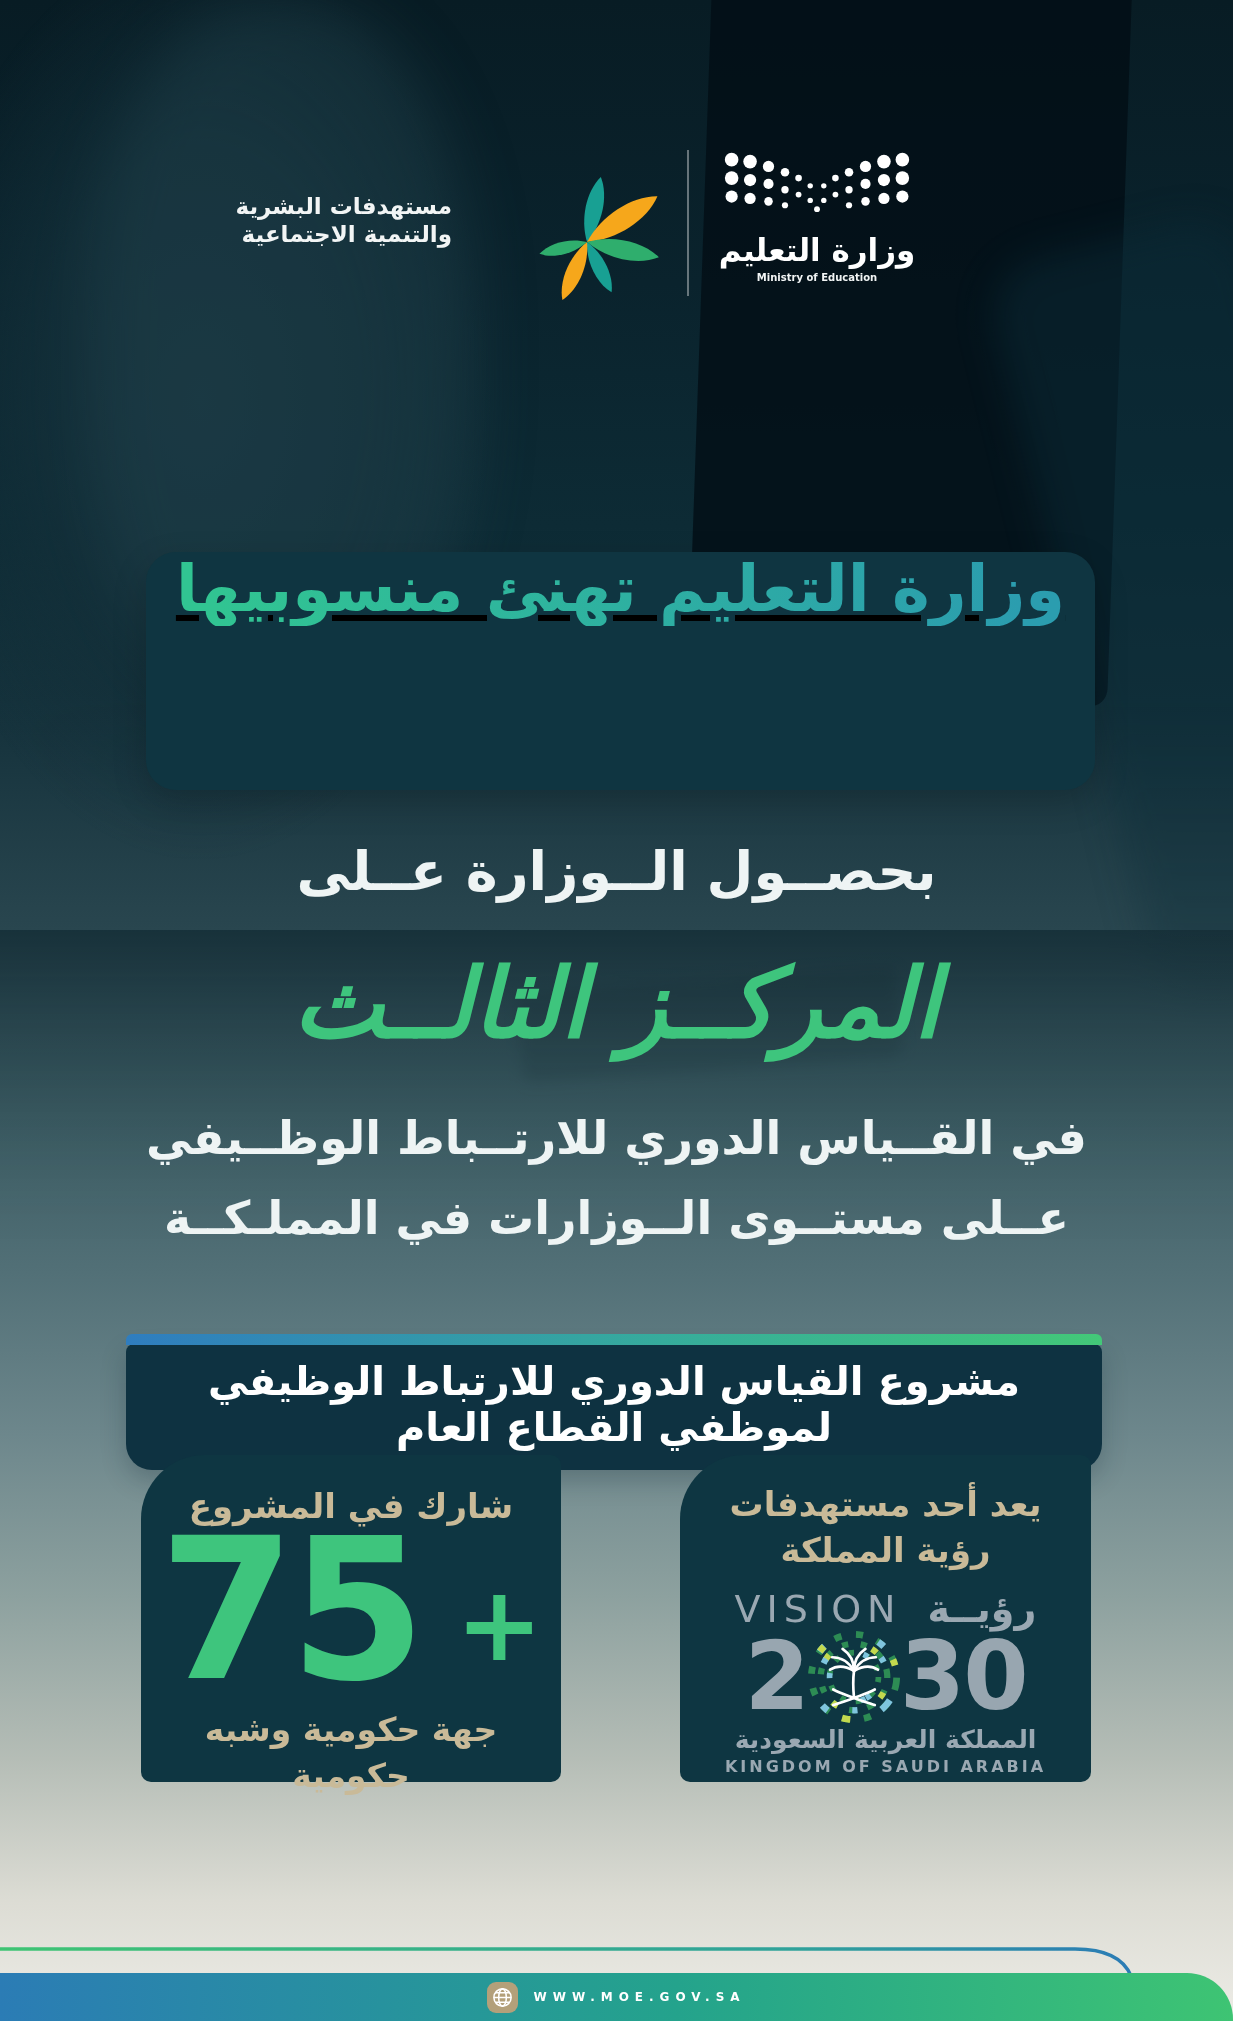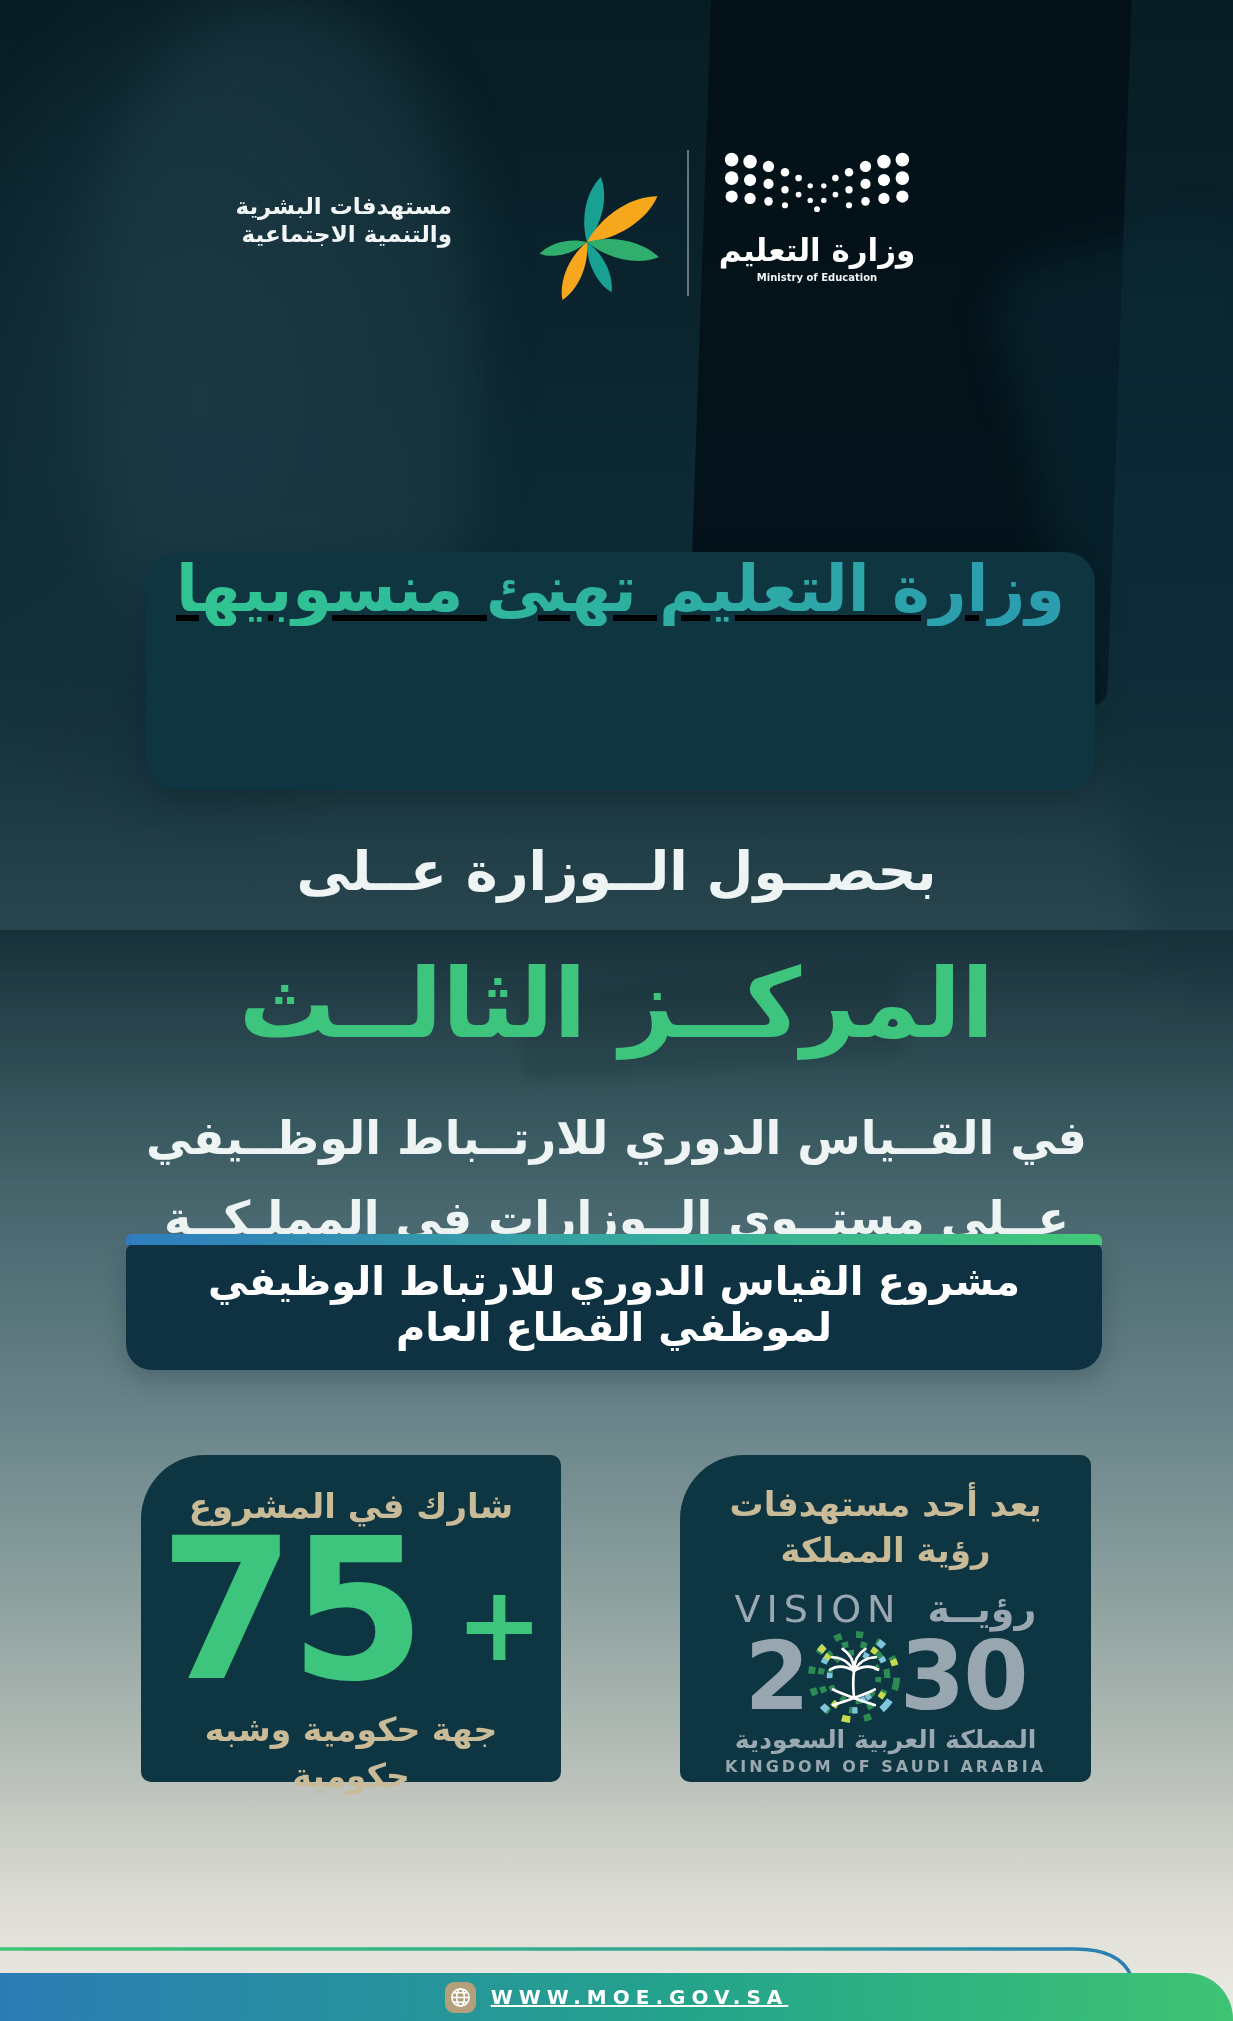--- a/index.html
+++ b/index.html
@@ -36,24 +36,24 @@
   .headline-box { position:absolute; left:146px; top:552px; width:949px; height:238px;
     background:#0f3541; border-radius:30px; box-shadow:0 12px 34px rgba(0,0,0,.18);
     display:flex; align-items:flex-start; justify-content:center;text-decoration:underline; }
   .headline { font-size:64px; font-weight:bold;
     color:#2fb49f;
     background:linear-gradient(90deg,#31c492 5%,#2b9daf 95%);
     -webkit-background-clip:text; background-clip:text; -webkit-text-fill-color:transparent; }
   
   .announce { position:absolute; left:0; top:0; width:100%; text-align:center; color:#eef4f4; }
   .an-line1 { position:absolute; top:840px; width:100%; font-size:54px; font-weight:bold; }
-  .an-high  { position:absolute; top:948px; width:100%; font-size:96px; font-weight:bold; color:#3ec57d; }
+  .an-high  { position:absolute; top:948px; width:100%; font-size:96px; font-weight:bold; color:#3ec57d;font-style:italic; }
   .an-body  { position:absolute; top:1098px; width:100%; font-size:46px; font-weight:bold; line-height:80px; }
   
-  .banner { position:absolute; left:126px; top:1244px; width:976px;
+  .banner { position:absolute; left:126px; top:1344px; width:976px;
     background:#0e3241; border-radius:8px 8px 26px 26px; padding:14px 20px 20px;
     box-shadow:0 10px 24px rgba(20,40,50,.25); }
   .banner::before { content:""; position:absolute; left:0; top:-10px; width:100%; height:11px;
     border-radius:6px 6px 0 0;
     background:linear-gradient(90deg,#2f7dbf 0%,#36ac9c 55%,#43c878 100%); }
   .banner p { text-align:center; color:#fff; font-size:40px; font-weight:bold; }
   
   .card { position:absolute; top:1455px; height:327px; background:#0e3642;
     border-radius:64px 10px 10px 10px; color:#c9ba98;
     display:flex; flex-direction:column; align-items:center; }
@@ -77,21 +77,21 @@
   .v-ken { font-size:16px; letter-spacing:3px; margin-top:3px; color:#9aa8b2; font-weight:600; }
   
   .footer-line { position:absolute; left:0; top:1946px; width:1233px; height:32px; }
   .footer-bar { position:absolute; left:0; bottom:0; width:100%; height:48px;
     border-top-right-radius:46px;
     background:linear-gradient(90deg,#2b7cb5 0%,#24a38c 55%,#3ec473 100%);
     display:flex; align-items:center; justify-content:center; gap:15px; }
   .globe-wrap { width:31px; height:31px; background:#b3a07a; border-radius:9px;
     display:flex; align-items:center; justify-content:center; }
   .globe-wrap svg { width:23px; height:23px; }
-  .footer-url { color:#fff; font-size:20px; font-weight:600; letter-spacing:6px; direction:ltr;text-decoration:underline; }
+  .footer-url { color:#fff; font-size:12px; font-weight:600; letter-spacing:6px; direction:ltr; }
   [dir="rtl"] { unicode-bidi:isolate; }
 </style>
 </head>
 <body>
 
 <div class="poster">
 
   <div class="photo">
     <div class="ph ph-person"></div>
     <div class="ph ph-shirt"></div>

